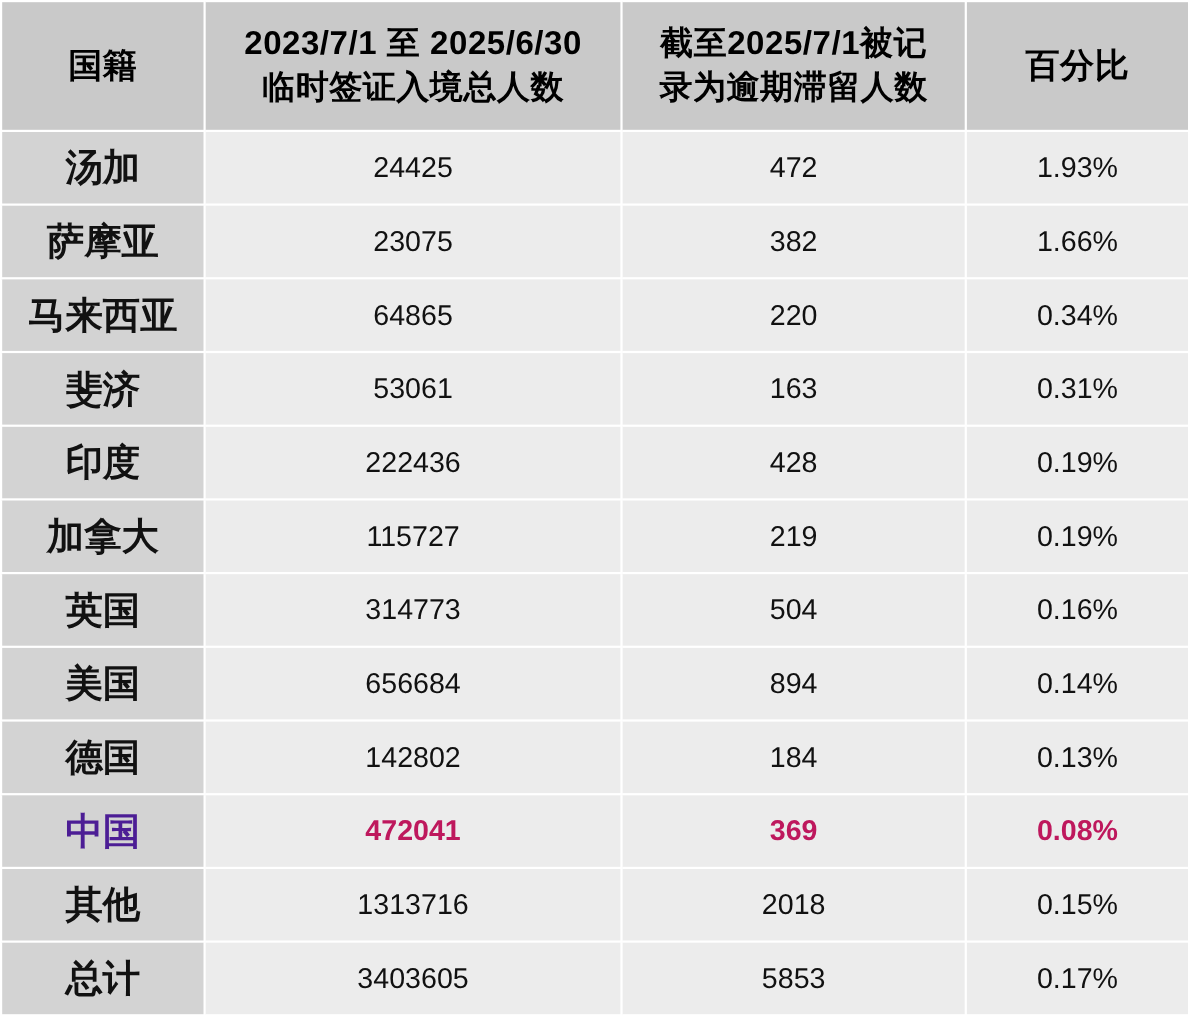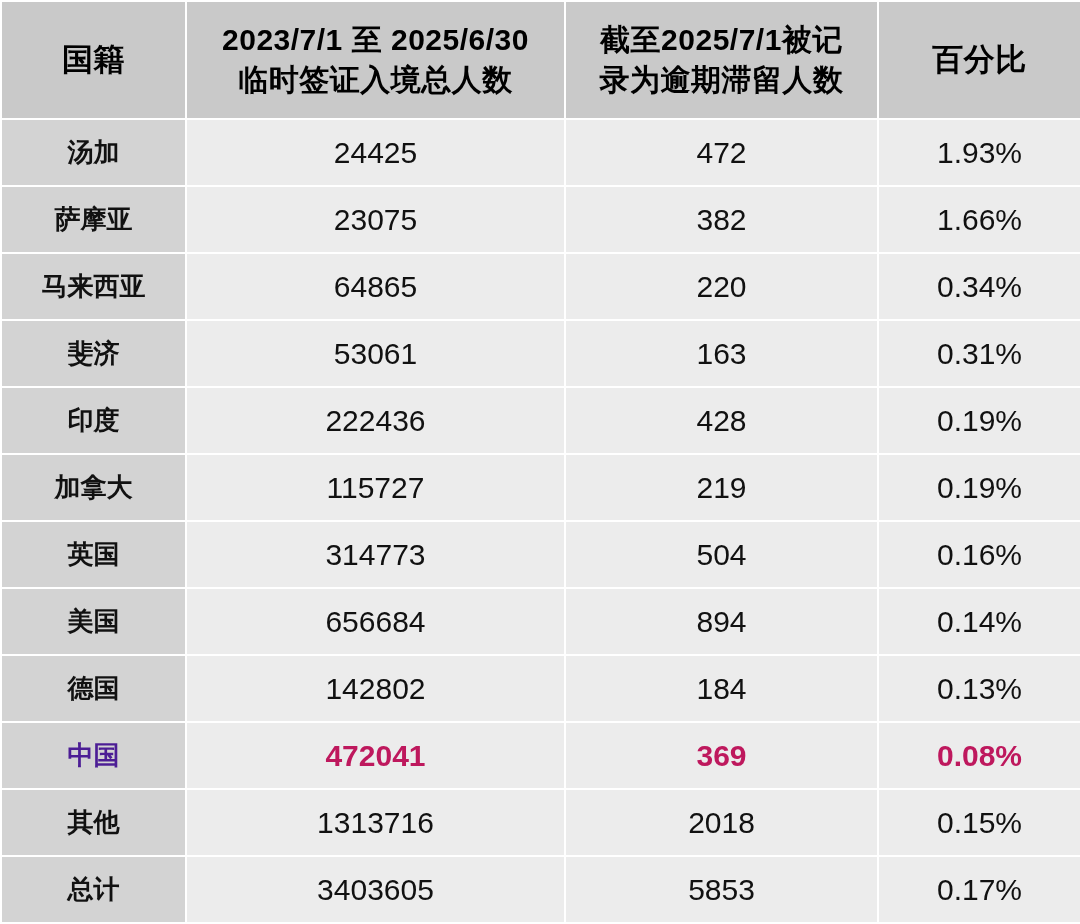--- a/index.html
+++ b/index.html
@@ -43,27 +43,27 @@
     padding: 6px 8px;
     letter-spacing: 0.5px;
   }
   thead th.th-nat { font-size: 31px; }
   thead th.th-pct { font-size: 31px; }
 
   
   tbody tr { height: 67px; }
   tbody td {
     background: #ececec;
-    font-size: 30px;
+    font-size: 26px;
     color: #111111;
   }
   tbody td.cell-nation {
     background: #d3d3d3;
     font-weight: bold;
-    font-size: 26px;
+    font-size: 34px;
     margin-top: 34px;
   }
   tbody tr.row-highlight td {
     color: #be185d;
     font-weight: bold;
   }
   tbody tr.row-highlight td.cell-nation {
     color: #4c1d95;
     font-weight: bold;
   }

